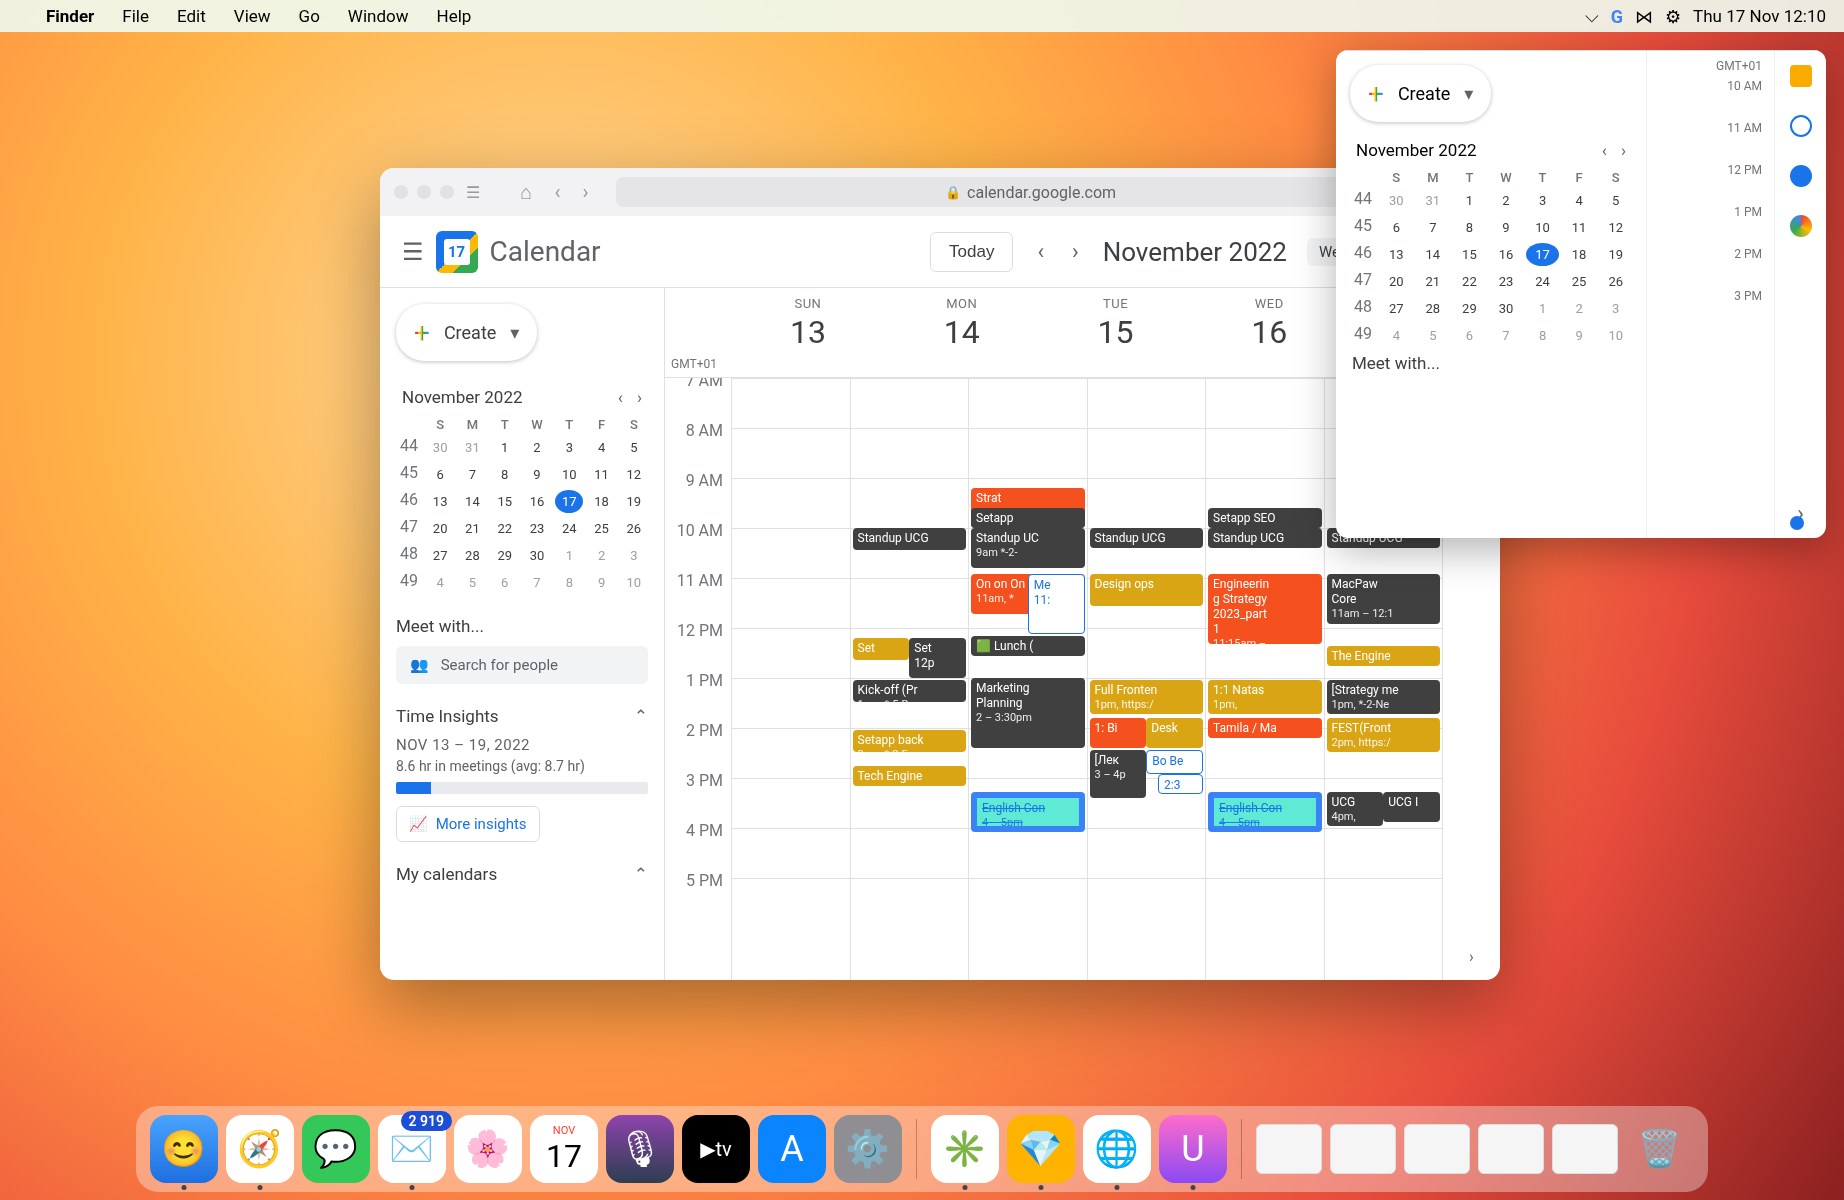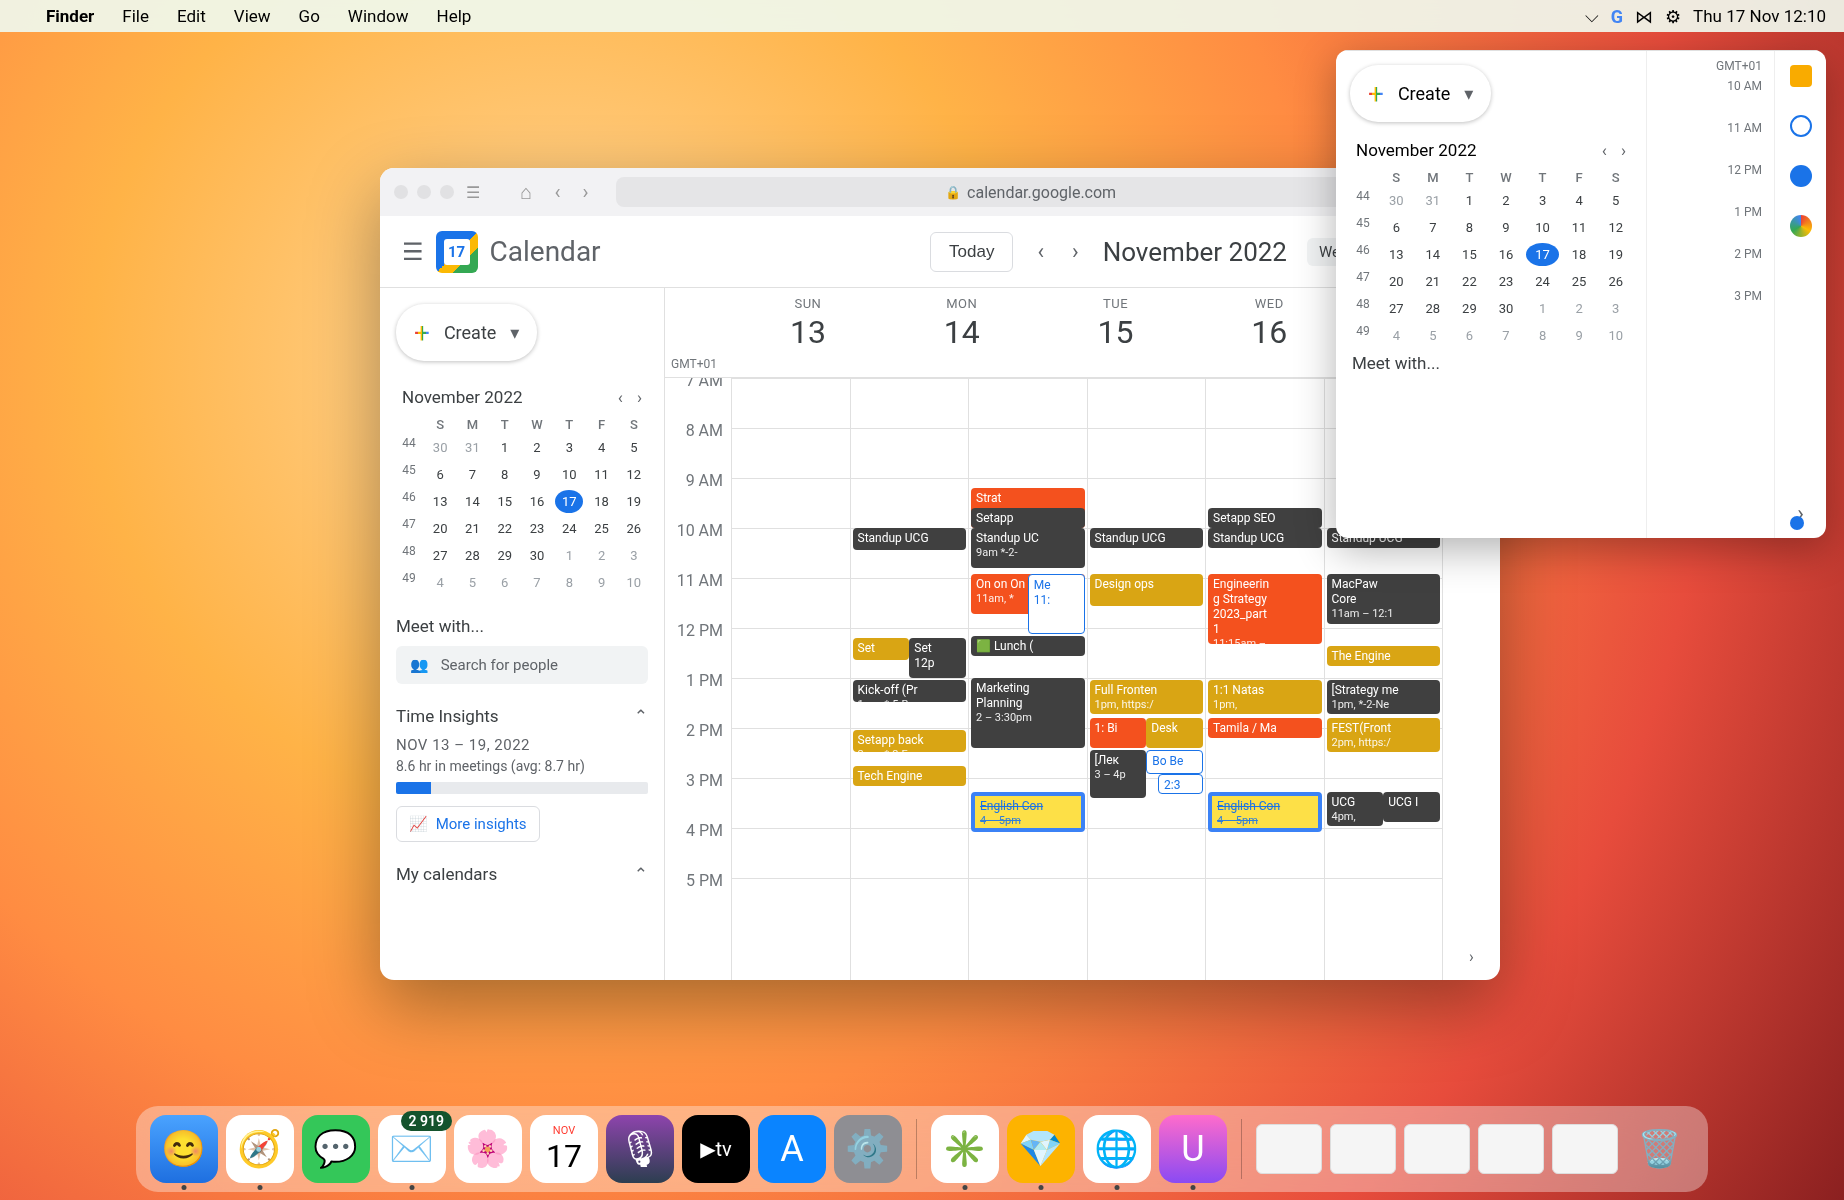--- a/index.html
+++ b/index.html
@@ -40,21 +40,21 @@
 
 
 .gcal-body { display:flex; height:calc(100% - 120px); }
 .gcal-side { width:284px; padding:16px 16px; font-size:15px; color:#3c4043; overflow:hidden; }
 .create-btn { display:inline-flex; align-items:center; gap:14px; padding:12px 18px; border-radius:28px; box-shadow:0 1px 4px rgba(0,0,0,0.25); font-size:18px; margin-bottom:22px; background:#fff; }
 .create-plus { font-size:28px; font-weight:400; background:linear-gradient(90deg,#ea4335 0 25%,#fbbc04 0 50%,#34a853 0 75%,#4285f4 0); -webkit-background-clip:text; color:transparent; }
 .mini-hdr { display:flex; align-items:center; justify-content:space-between; padding:4px 6px 10px; font-size:17px; }
 .mini-arrows { display:flex; gap:14px; color:#5f6368; }
 .mini-cal { display:grid; grid-template-columns:26px repeat(7,1fr); gap:4px; font-size:13px; text-align:center; }
 .mini-cal .wh { color:#70757a; font-weight:500; }
-.mini-cal .wk { color:#70757a; font-size:12px; }
+.mini-cal .wk { color:#70757a; font-size:16px; }
 .mini-cal .d { padding:4px 0; border-radius:50%; color:#3c4043; }
 .mini-cal .d.dim { color:#9aa0a6; }
 .mini-cal .d.today { background:#1a73e8; color:#fff; }
 .side-sec { margin-top:22px; }
 .side-sec h4 { font-size:17px; font-weight:400; margin-bottom:10px; display:flex; justify-content:space-between; align-items:center;}
 .search-ppl { display:flex; align-items:center; gap:12px; background:#f1f3f4; border-radius:6px; padding:10px 14px; color:#5f6368; }
 .insights-range { font-size:15px; color:#5f6368; letter-spacing:0.5px; margin-bottom:4px;}
 .insights-txt { font-size:14px; color:#5f6368; margin-bottom:8px;}
 .ins-bar { height:12px; background:#e8eaed; border-radius:2px; overflow:hidden; }
 .ins-bar > div { height:100%; background:#1a73e8; width:14%; }
@@ -77,21 +77,21 @@
 .days-grid .dcol { flex:1; border-left:1px solid #e0e0e0; position:relative; }
 .days-grid::before, .hr-line { content:''; }
 .hrow { position:absolute; left:0; right:0; height:1px; background:#e0e0e0; }
 
 .evt { position:absolute; left:2px; right:2px; border-radius:4px; padding:3px 5px; font-size:12px; color:#fff; overflow:hidden; line-height:1.25;}
 .evt.blue { background:#404040; }
 .evt.orange { background:#f4511e; }
 .evt.yellow { background:#d9a514; }
 .evt.teal  { background:#404040; }
 .evt.outline { background:#fff; border:1px solid #1a73e8; color:#1a73e8; }
-.evt.outline-strike { background:#fde047; border:4px solid #3b82f6; color:#1a73e8; text-decoration:line-through; }
+.evt.outline-strike { background:#5eead4; border:6px solid #3b82f6; color:#1a73e8; text-decoration:line-through; }
 .evt .sub { font-size:11px; opacity:0.9; }
 
 .side-rail { width:58px; display:flex; flex-direction:column; align-items:center; gap:32px; padding-top:16px; border-left:1px solid #e0e0e0;}
 .side-rail .ic { width:24px; height:24px; border-radius:6px; }
 .side-rail .plus { font-size:26px; color:#3c4043; }
 .side-rail .chev { margin-top:auto; margin-bottom:14px; color:#5f6368; }
 
 
 .overlay { position:absolute; top:50px; right:18px; width:490px; height:488px; background:#fff; border-radius:12px;
   box-shadow:0 12px 40px rgba(0,0,0,0.3); z-index:50; overflow:hidden; display:flex; flex-direction:column;}
@@ -112,21 +112,21 @@
 .ov-right .chev { margin-top:auto; margin-bottom:12px; color:#5f6368; font-size:22px;}
 .ov-meet { font-size:17px; color:#3c4043; padding:6px 2px 0; display:block;}
 .ov-dot { width:14px; height:14px; border-radius:50%; background:#1a73e8; position:absolute; bottom:8px; right:-30px;}
 
 
 .dock { position:absolute; bottom:8px; left:50%; transform:translateX(-50%); height:86px; padding:6px 14px;
   background:rgba(255,255,255,0.35); backdrop-filter:blur(40px); border-radius:22px; display:flex; align-items:center; gap:8px; z-index:90;}
 .dock-app { width:68px; height:68px; border-radius:16px; display:flex; align-items:center; justify-content:center; font-size:36px; color:#fff; position:relative;}
 .dock-app.running::after { content:''; position:absolute; bottom:-7px; left:50%; transform:translateX(-50%); width:5px; height:5px; background:#444; border-radius:50%;}
 .dock-sep { width:1px; height:60px; background:rgba(0,0,0,0.25); margin:0 6px;}
-.dock-badge { position:absolute; top:-4px; right:-6px; background:#14532d; color:#fff; font-size:14px; padding:2px 8px; border-radius:12px; font-weight:600;}
+.dock-badge { position:absolute; top:-4px; right:-6px; background:#1d4ed8; color:#fff; font-size:14px; padding:2px 8px; border-radius:12px; font-weight:600;}
 .dock-tile { width:66px; height:50px; background:#f5f5f5; border-radius:6px; border:1px solid #ddd;}
 </style>
 </head>
 <body>
 
 <div class="desktop-bg"></div>
 
 <div class="menubar">
   <div class="menubar-left">
     <span class="apple"></span>

